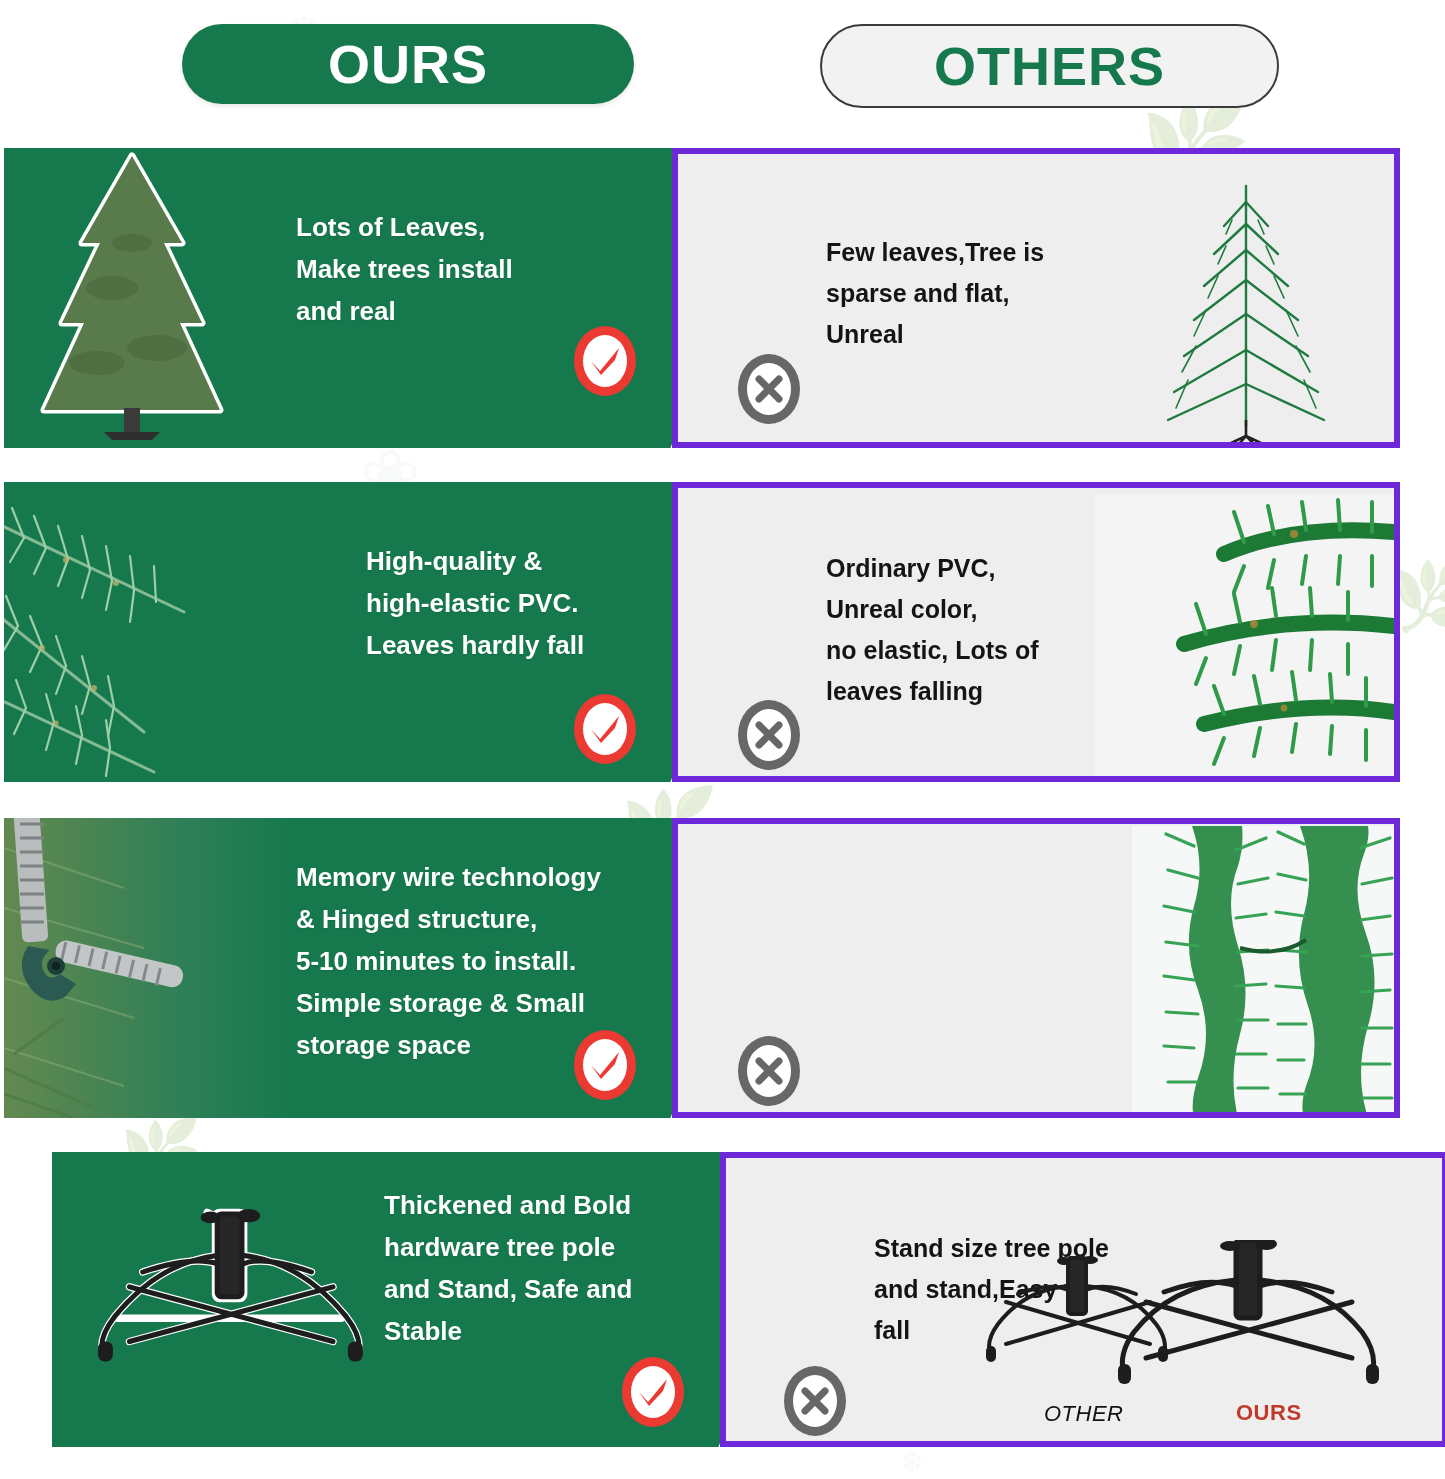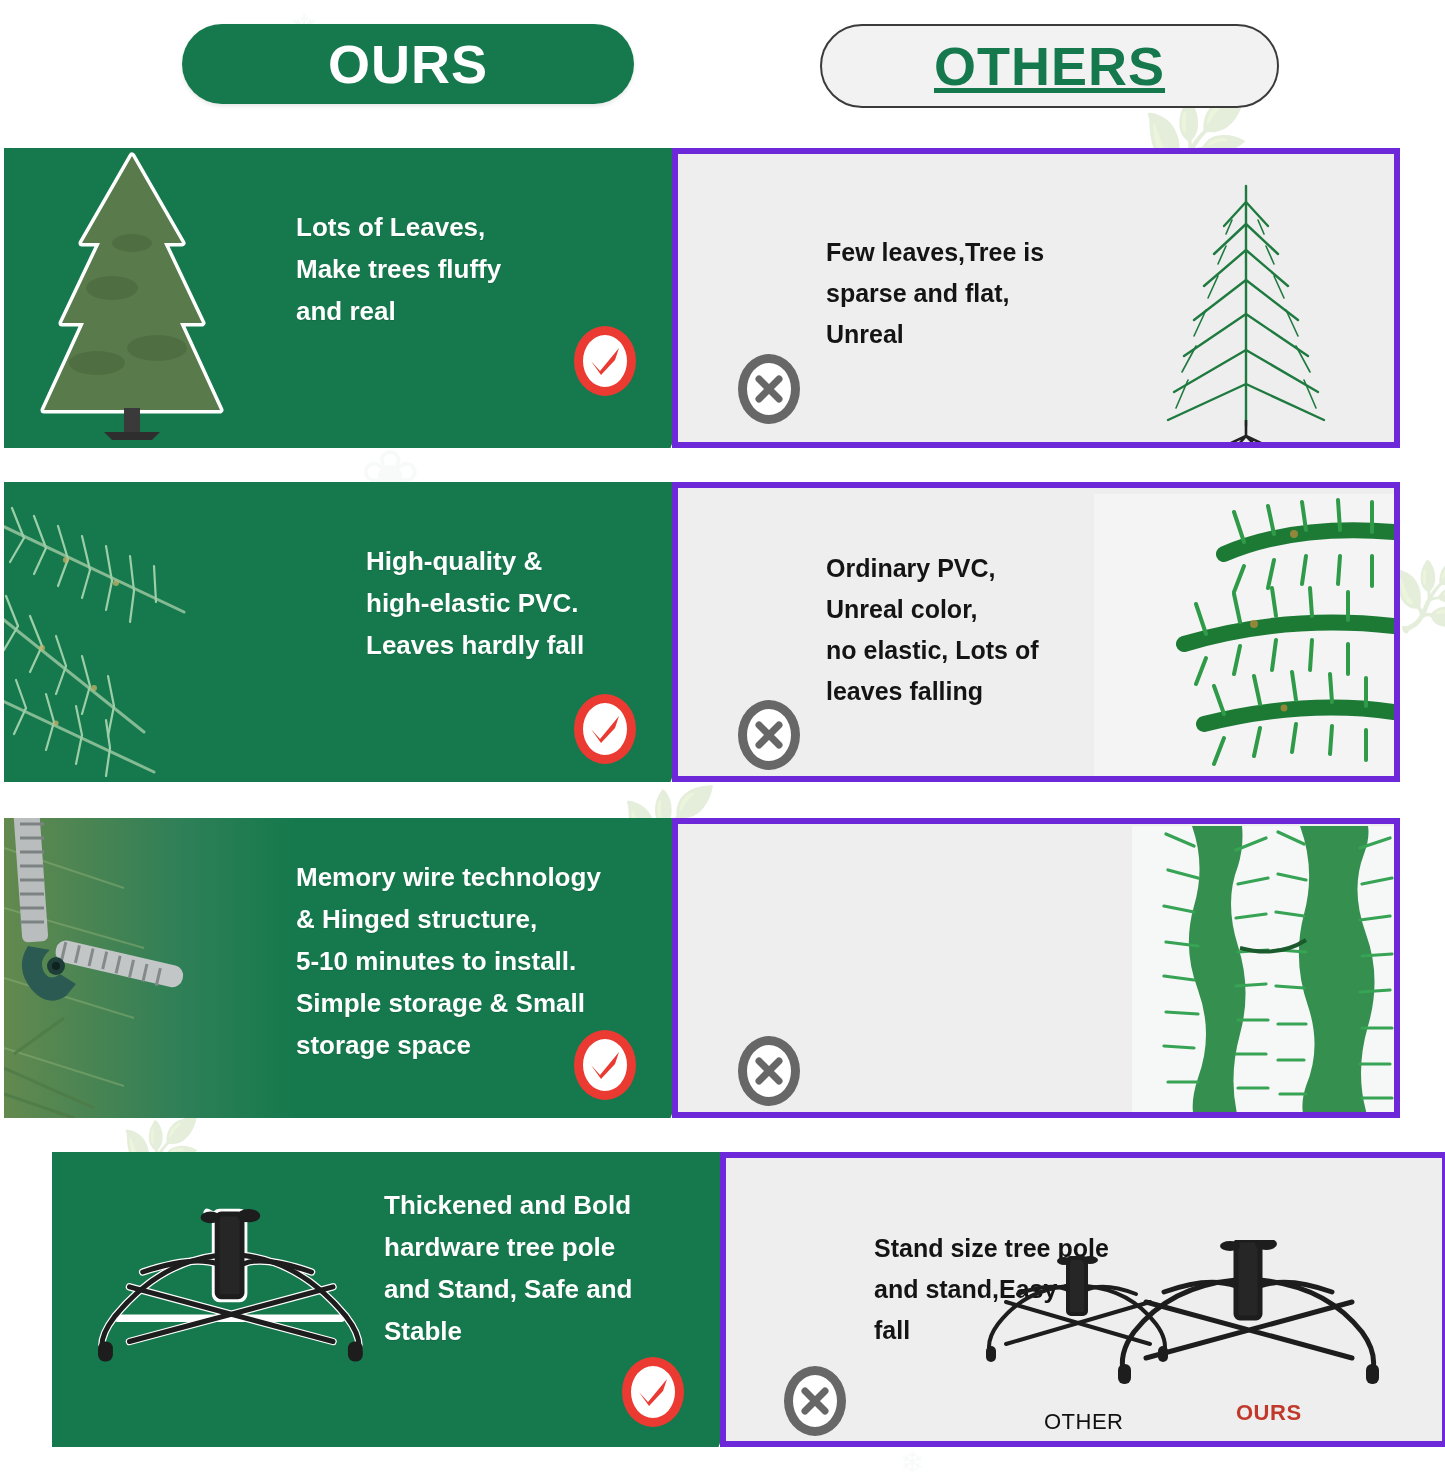--- a/index.html
+++ b/index.html
@@ -22,21 +22,20 @@
   }
   .pill-ours{
     left:182px;width:452px;border-radius:42px;
     background:#16794d;color:#ffffff;font-size:54px;
     box-shadow:0 2px 4px rgba(0,0,0,.10);
   }
   .pill-others{
     left:820px;width:455px;border-radius:42px;
     background:#f2f2f2;color:#16794d;font-size:54px;
     border:2px solid #3b3b3b;
-    text-decoration:underline;
   }
 
   
   .row{position:absolute;left:0;width:1445px;}
   .row-1{top:148px;height:300px;}
   .row-2{top:482px;height:300px;}
   .row-3{top:818px;height:300px;}
   .row-4{top:1152px;height:295px;margin-left:48px;}
 
   
@@ -126,21 +125,21 @@
           <ellipse cx="145" cy="200" rx="30" ry="13"></ellipse>
           <ellipse cx="85" cy="215" rx="28" ry="12"></ellipse>
           <ellipse cx="120" cy="95" rx="20" ry="9"></ellipse>
         </g>
         <rect x="112" y="260" width="16" height="24" fill="#3a3a3a"></rect>
         <path d="M92 284 L148 284 L140 292 L100 292 Z" fill="#2e2e2e"></path>
       </g>
     </svg>
 
     <div class="ours-text" style="left:292px;top:58px;width:330px;">Lots of Leaves,
-Make trees fluffy
+Make trees install
 and real</div>
 
     <div class="badge badge-check" style="left:570px;top:178px;">
       <svg width="34" height="30" viewBox="0 0 34 30">
         <path d="M3 15 L12 25 L31 2 L27 14 L13 29 Z" fill="#ea3a32"></path>
       </svg>
     </div>
   </div>
 
   <div class="others-panel">
@@ -402,21 +401,21 @@
         <path d="M162 62 L368 118 M368 62 L162 118"></path>
       </g>
       <g fill="#1d1d1d">
         <ellipse cx="282" cy="4" rx="11" ry="6"></ellipse>
         <ellipse cx="246" cy="6" rx="10" ry="5"></ellipse>
         <rect x="134" y="124" width="13" height="20" rx="6"></rect>
         <rect x="382" y="124" width="13" height="20" rx="6"></rect>
       </g>
     </svg>
 
-    <div class="stand-label label-other" style="left:318px;top:251px;">OTHER</div>
+    <div class="stand-label label-other" style="left:318px;top:243px;font-style:italic;">OTHER</div>
     <div class="stand-label label-ours" style="left:510px;top:242px;">OURS</div>
 
     <div class="badge badge-x" style="left:58px;top:208px;">
       <svg width="30" height="30" viewBox="0 0 30 30">
         <path d="M5 5 L25 25 M25 5 L5 25" stroke="#676767" stroke-width="7" stroke-linecap="round"></path>
       </svg>
     </div>
   </div>
 </div>
 

